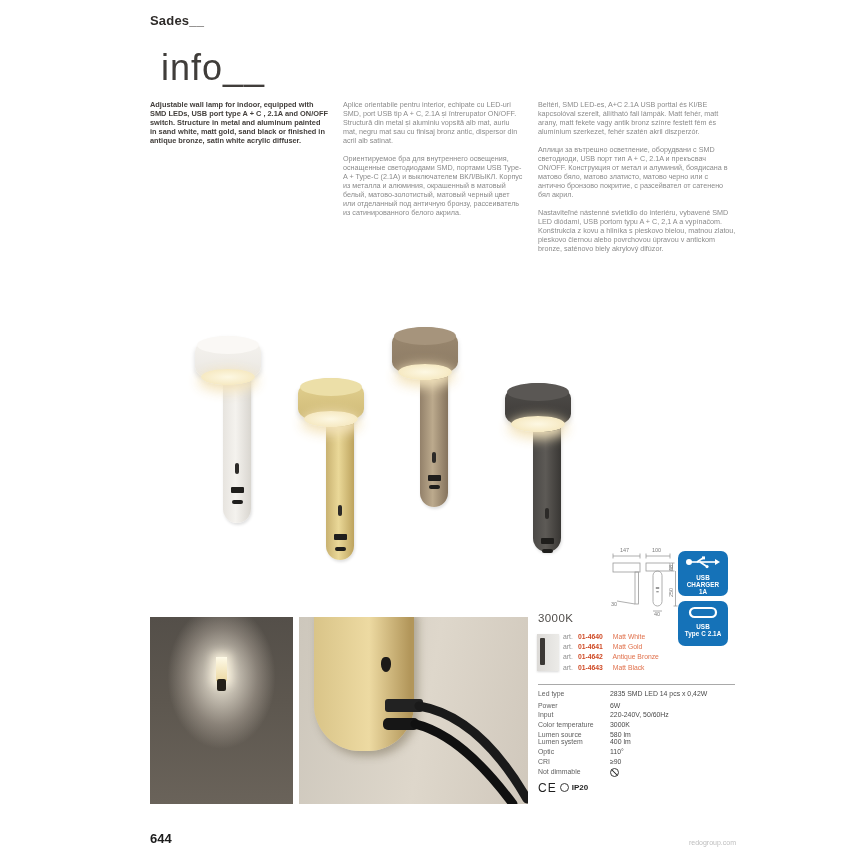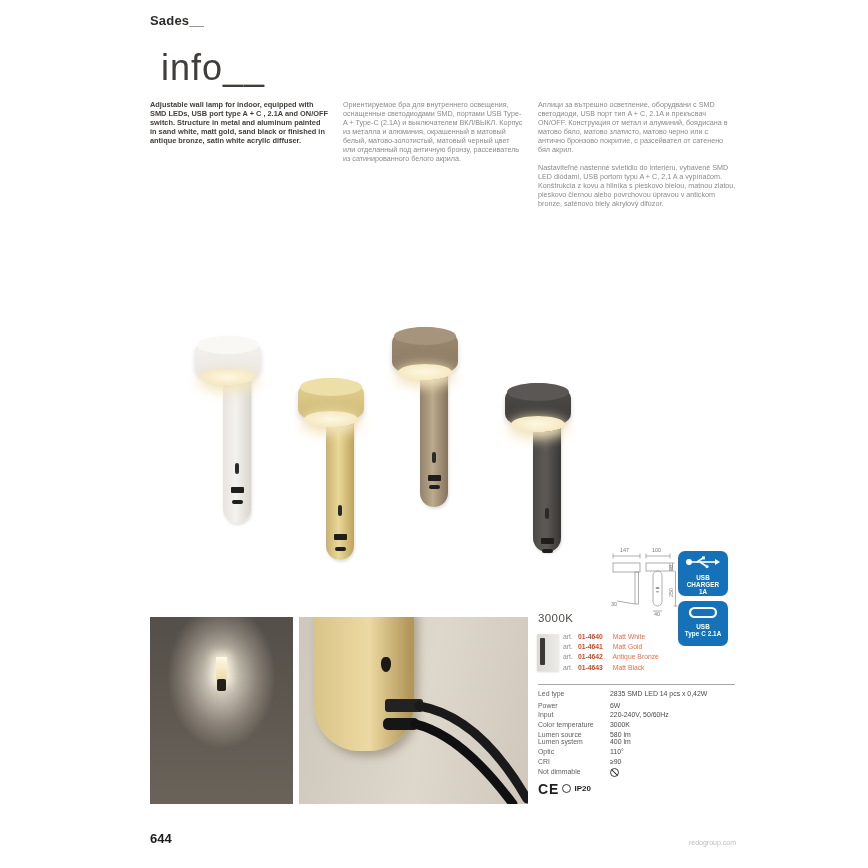--- a/index.html
+++ b/index.html
@@ -74,21 +74,21 @@
   .specs{position:absolute;left:538px;top:684px;width:197px;border-top:1px solid #a9a9a9;
          padding-top:5px;font-size:6.9px;color:#5f5f5f;}
   .spec-row{display:flex;margin-bottom:2.8px;}
   .spec-row.first{margin-bottom:4.6px;}
   .spec-row.tight{margin-bottom:.5px;}
   .spec-row .lbl{width:72px;flex:none;}
   .spec-row .val{color:#4a4a4a;}
   .nd-icon{display:inline-block;width:7px;height:7px;border:1px solid #3a3a3a;border-radius:50%;
            background:linear-gradient(45deg,transparent 42%,#3a3a3a 46%,#3a3a3a 54%,transparent 58%);}
   .marks{display:flex;align-items:center;gap:3px;margin-top:2px;color:#1f1f1f;}
-  .marks .ce{font-weight:bold;font-size:14px;letter-spacing:1px;text-align:right;}
+  .marks .ce{font-weight:normal;font-size:12px;letter-spacing:1px;text-align:right;}
   .ring-icon{display:inline-block;width:7px;height:7px;border:1px solid #3a3a3a;border-radius:50%;}
   .marks .ip{font-weight:bold;font-size:8px;}
 
   
   .photo1{position:absolute;left:150px;top:617px;width:143px;height:187px;overflow:hidden;
     background:
       radial-gradient(75px 100px at 50% 32%, rgba(250,244,228,.95) 0%, rgba(190,180,168,.45) 48%, rgba(90,84,78,0) 72%),
       linear-gradient(180deg,#544f49 0%,#5d574f 45%,#6a635a 100%);}
   .wall-lamp{position:absolute;left:66px;top:40px;width:11px;height:24px;
       background:linear-gradient(#fefaе8,#ecd9a4);background:linear-gradient(#fefae8,#ecd9a4);
@@ -114,23 +114,25 @@
 
 <div class="page">
 
   <div class="brand">Sades__</div>
   <div class="title">info__</div>
 
   <div class="col col1">
     <p>Adjustable wall lamp for indoor, equipped with SMD LEDs, USB port type A + C , 2.1A and ON/OFF switch. Structure in metal and aluminum painted in sand white, matt gold, sand black or finished in antique bronze, satin white acrylic diffuser.</p>
   </div>
   <div class="col col2">
+    <p>Aplice orientabile pentru interior, echipate cu LED-uri SMD, port USB tip A + C, 2.1A și întrerupator ON/OFF. Structură din metal și aluminiu vopsită alb mat, auriu mat, negru mat sau cu finisaj bronz antic, dispersor din acril alb satinat.</p>
     <p>Ориентируемое бра для внутреннего освещения, оснащенные светодиодами SMD, портами USB Type-A + Type-C (2.1A) и выключателем ВКЛ/ВЫКЛ. Корпус из металла и алюминия, окрашенный в матовый белый, матово-золотистый, матовый черный цвет или отделанный под античную бронзу, рассеиватель из сатинированного белого акрила.</p>
   </div>
   <div class="col col3">
+    <p>Beltéri, SMD LED-es, A+C 2.1A USB porttal és KI/BE kapcsolóval szerelt, állítható fali lámpák. Matt fehér, matt arany, matt fekete vagy antik bronz színre festett fém és alumínium szerkezet, fehér szatén akril diszperzór.</p>
     <p>Аплици за вътрешно осветление, оборудвани с SMD светодиоди, USB порт тип A + C, 2.1A и прекъсвач ON/OFF. Конструкция от метал и алуминий, боядисана в матово бяло, матово златисто, матово черно или с антично бронзово покритие, с разсейвател от сатенено бял акрил.</p>
     <p>Nastaviteľné nástenné svietidlo do interiéru, vybavené SMD LED diódami, USB portom typu A + C, 2,1 A a vypínačom. Konštrukcia z kovu a hliníka s pieskovo bielou, matnou zlatou, pieskovo čiernou alebo povrchovou úpravou v antickom bronze, saténovo biely akrylový difúzor.</p>
   </div>
 
   <div class="lamp lamp-white" style="left:195px;top:336px;">
     <div class="arm"></div>
     <span class="switch" style="top:127px;"></span>
     <span class="usb-a" style="top:151px;"></span>
     <span class="usb-c" style="top:164px;"></span>
     <div class="head">

